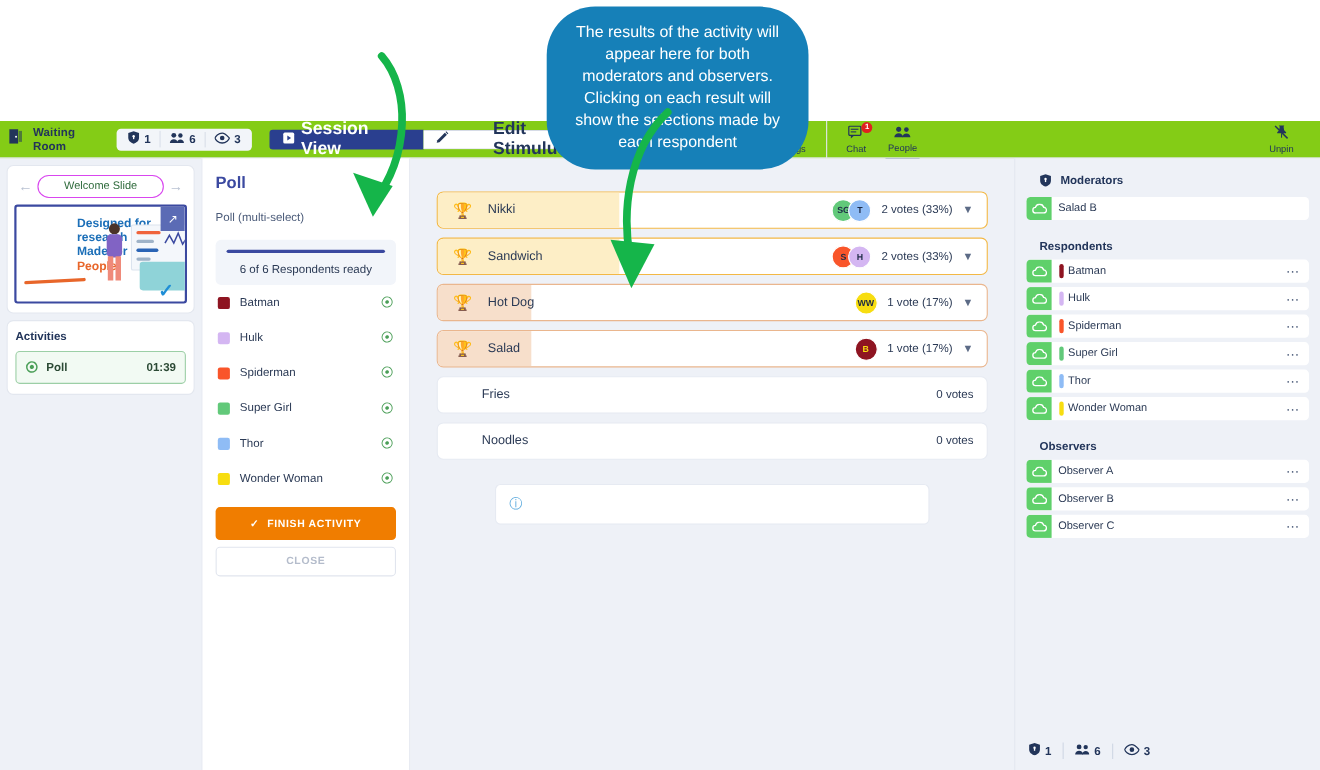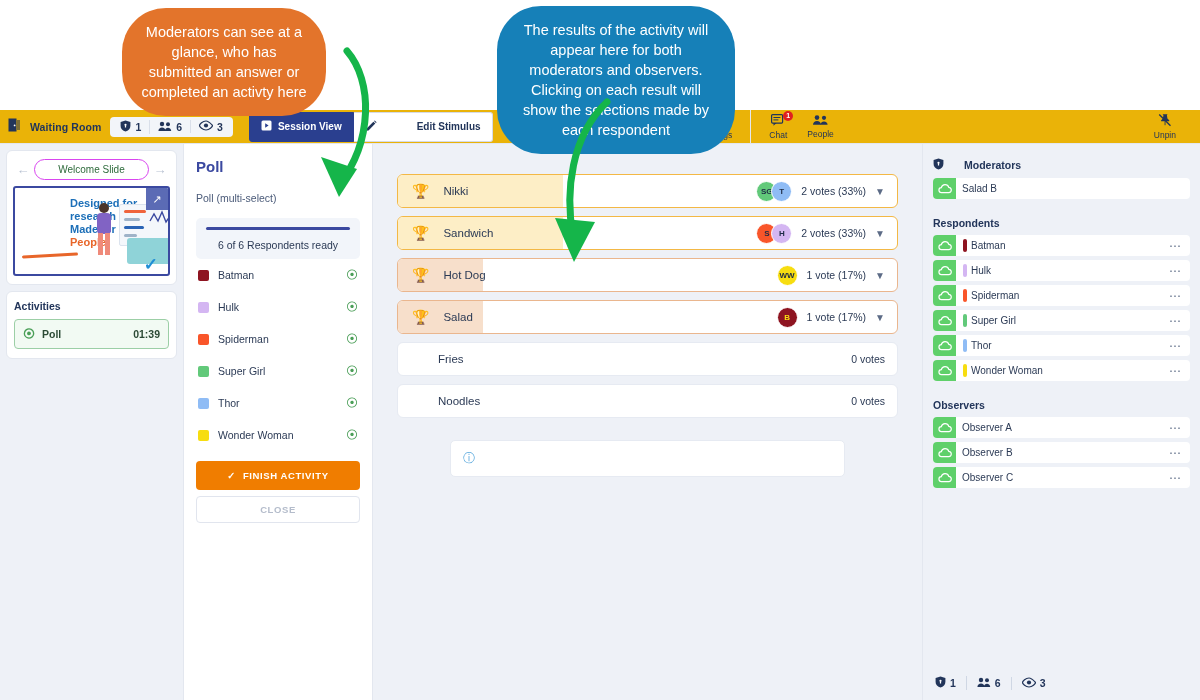--- a/index.html
+++ b/index.html
@@ -26,36 +26,36 @@
     pointer-events: auto;
   }
   .callout-orange { left: 122px; top: 8px; width: 204px; background: #e3742b; }
   .callout-blue  { left: 497px; top: 6px; width: 238px; background: #1680b8; }
 
   .arrow-svg { position: absolute; overflow: visible; }
 
   
   .topbar {
     position: absolute; left: 0; top: 110px; width: 1200px; height: 34px;
-    background: #eab308; border-bottom: 1px solid #e3e7ef;
+    background: #84cc16; border-bottom: 1px solid #e3e7ef;
     display: flex; align-items: center;
   }
   .tb-left { display: flex; align-items: center; gap: 9px; padding-left: 8px; }
   .wr-label { font-size: 10.5px; font-weight: bold; color: #22355a; letter-spacing: .1px; }
   .counter-group {
     display: flex; align-items: center; background: #f2f5f9;
     border-radius: 4px; height: 20px; padding: 0 2px;
   }
   .counter { display: flex; align-items: center; gap: 4px; padding: 0 8px; font-size: 10.5px; color: #22355a; font-weight: bold; }
   .counter + .counter { border-left: 1px solid #d9dfe9; }
 
   .tb-mid { display: flex; align-items: center; gap: 0; margin-left: 16px; }
   .seg {
     display: flex; align-items: center; gap: 6px;
-    height: 30px; padding: 0 11px; font-size: 10px; font-weight: bold;
+    height: 18px; padding: 0 11px; font-size: 16px; font-weight: bold;
     border: 1px solid #d6dbe6;
   }
   .seg.active { background: #2a3f8f; color: #fff; border-color: #2a3f8f; border-radius: 3px 0 0 3px; }
   .seg.inactive { background: #fff; color: #22355a; border-radius: 0 3px 3px 0; border-left: none; gap: 40px; }
 
   .tb-right { margin-left: auto; display: flex; align-items: center; }
   .clock { background: #f2f5f9; border-radius: 4px; font-size: 10.5px; font-weight: bold; color: #22355a; padding: 4px 9px; margin-right: 10px; }
   .end-session { background: #e02020; color: #fff; font-size: 11px; font-weight: bold; border-radius: 4px; padding: 6px 12px; border: none; }
   .icon-btn { display: flex; flex-direction: column; align-items: center; gap: 1px; padding: 0 10px; font-size: 8.5px; color: #22355a; position: relative; }
   .icon-btn.people::after { content: ""; position: absolute; left: 8px; right: 8px; bottom: -7px; height: 2px; background: #2a3f8f; }
@@ -148,21 +148,21 @@
   .chev { color: #5c6b86; font-size: 10px; }
   .notebox {
     margin: 22px auto 0; width: 395px; background: #fff; border: 1px solid #e6eaf2;
     border-radius: 5px; padding: 9px 12px; display: flex; align-items: center; gap: 10px;
     font-size: 9.5px; color: #5b6a85;
   }
   .info-i { color: #5aa9dd; font-size: 12px; }
 
   
   .rightpanel { width: 278px; flex: none; background: #eef1f7; border-left: 1px solid #e3e7ef; padding: 10px 10px 0; position: relative; }
-  .group-head { display: flex; align-items: center; gap: 20px; font-size: 10.5px; font-weight: bold; color: #22355a; margin: 4px 0 6px; }
+  .group-head { display: flex; gap: 8px; font-size: 10.5px; font-weight: bold; color: #22355a; margin: 4px 12px 6px; }
   .person-row {
     display: flex; align-items: center; background: #fff; border-radius: 4px;
     height: 21px; margin-bottom: 4px; overflow: hidden;
   }
   .cloud-badge { width: 23px; height: 21px; background: #5fd06a; display: flex; align-items: center; justify-content: center; flex: none; }
   .color-tab { width: 4px; height: 13px; border-radius: 2px; margin-left: 7px; flex: none; }
   .person-name { font-size: 10px; color: #2b3a55; margin-left: 6px; }
   .person-row.with-tab .person-name { margin-left: 4px; }
   .dots { margin-left: auto; margin-right: 8px; color: #5c6b86; font-size: 12px; letter-spacing: 1px; line-height: 6px; }
   .group-gap { height: 10px; }
@@ -589,21 +589,20 @@
               <path d="M7 1C3.4 1 0.9 4 0.4 5.5 0.9 7 3.4 10 7 10s6.1-3 6.6-4.5C12.1 4 9.6 1 7 1z" fill="none" stroke="#22355a" stroke-width="1.2"></path>
               <circle cx="7" cy="5.5" r="2.1" fill="#22355a"></circle>
             </svg></span>
         <span>3</span>
       </div>
     </div>
   </div>
 </div>
 
 <div class="callout-layer">
-  <div class="callout callout-orange">Moderators can see at a glance, who has submitted an answer or completed an activty here</div>
   <div class="callout callout-blue">The results of the activity will appear here for both moderators and observers. Clicking on each result will show the selections made by each respondent</div>
 
   <svg class="arrow-svg" style="left:315px;top:45px" width="85" height="190" viewBox="0 0 85 190">
     <path d="M32 6 C 58 36, 58 96, 24 140" fill="none" stroke="#15b54a" stroke-width="7" stroke-linecap="round"></path>
     <path d="M24 152 L 6 112 L 42 124 Z" fill="#15b54a"></path>
   </svg>
 
   <svg class="arrow-svg" style="left:545px;top:96px" width="90" height="180" viewBox="0 0 90 180">
     <path d="M62 6 C 26 40, 20 96, 28 140" fill="none" stroke="#15b54a" stroke-width="7" stroke-linecap="round"></path>
     <path d="M29 166 L 10 122 L 50 126 Z" fill="#15b54a"></path>

